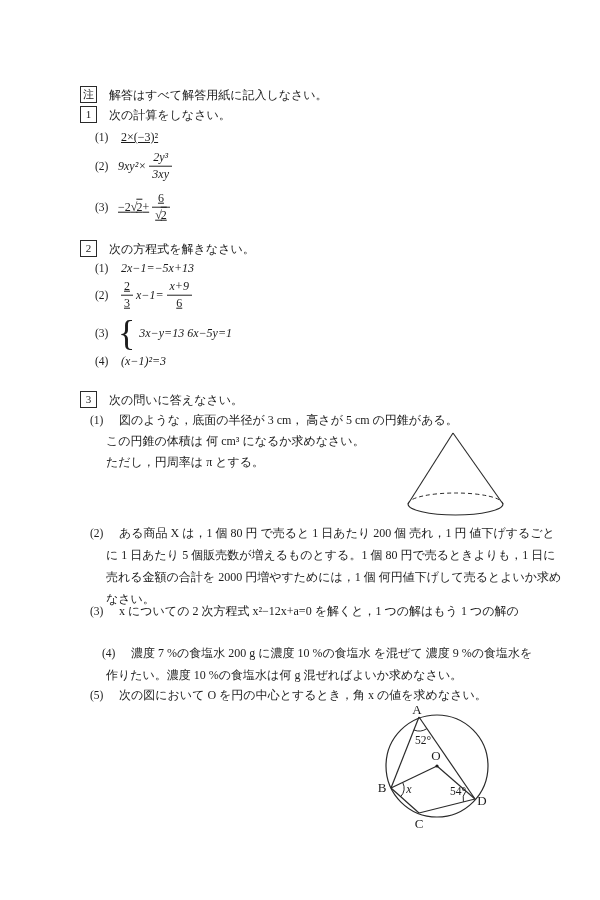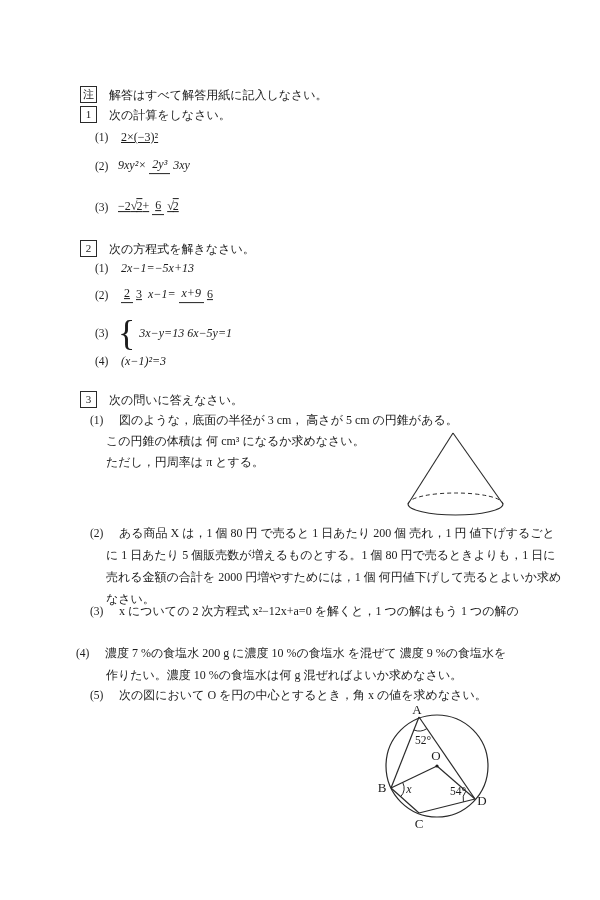--- a/index.html
+++ b/index.html
@@ -12,21 +12,21 @@
   .boxnum{
     display:inline-block;border:1.2px solid #2a2a2a;min-width:13px;height:15px;
     line-height:15px;text-align:center;font-size:11px;padding:0 1px;
     margin-right:9px;vertical-align:1px;
   }
   .qno{display:inline-block;width:23px;font-size:11.5px;}
   .qno3{display:inline-block;width:26px;font-size:11.5px;}
   .mn{font-family:"Liberation Serif","DejaVu Serif",serif;text-decoration:underline;}
   .mi{font-family:"Liberation Serif","DejaVu Serif",serif;font-style:italic;}
   .mathrow{display:flex;align-items:center;transform:translateY(-50%);}
-  .frac{display:inline-flex;flex-direction:row;text-align:center;margin:0 3px;vertical-align:middle;}
+  .frac{display:inline-flex;flex-direction:column;text-align:center;margin:0 3px;vertical-align:middle;}
   .fnum{display:block;border-bottom:1px solid #222;padding:0 3px 1px 3px;line-height:1.15;}
   .fden{display:block;padding:1px 3px 0 3px;line-height:1.15;}
   .sqrt .rad{text-decoration:overline;}
   .rsym{margin-right:-1px;}
   .brace{font-size:36px;font-weight:400;line-height:36px;margin-right:4px;font-style:normal;}
   .syscol{display:inline-flex;gap:3px;}
   .pagenum{letter-spacing:1px;font-size:12px;}
   svg{display:block;}
 </style>
 </head>
@@ -143,21 +143,21 @@
   </div>
   <div class="abs" style="left:106px;top:591px">
     <span>なさい。</span>
   </div>
 
   <div class="abs" style="left:90px;top:603px">
     <span class="qno3">(3)</span>
     <span>x についての 2 次方程式 x²−12x+a=0 を解くと，1 つの解はもう 1 つの解の</span>
   </div>
 
-  <div class="abs" style="left:76px;top:645px">
+  <div class="abs" style="left:102px;top:645px">
     <span class="qno3">(4)</span>
     <span>濃度 7 %の食塩水 200 g に濃度 10 %の食塩水 を混ぜて 濃度 9 %の食塩水を</span>
   </div>
   <div class="abs" style="left:106px;top:667px">
     <span>作りたい。濃度 10 %の食塩水は何 g 混ぜればよいか求めなさい。</span>
   </div>
 
   <div class="abs" style="left:90px;top:687px">
     <span class="qno3">(5)</span>
     <span>次の図において O を円の中心とするとき，角 x の値を求めなさい。</span>

